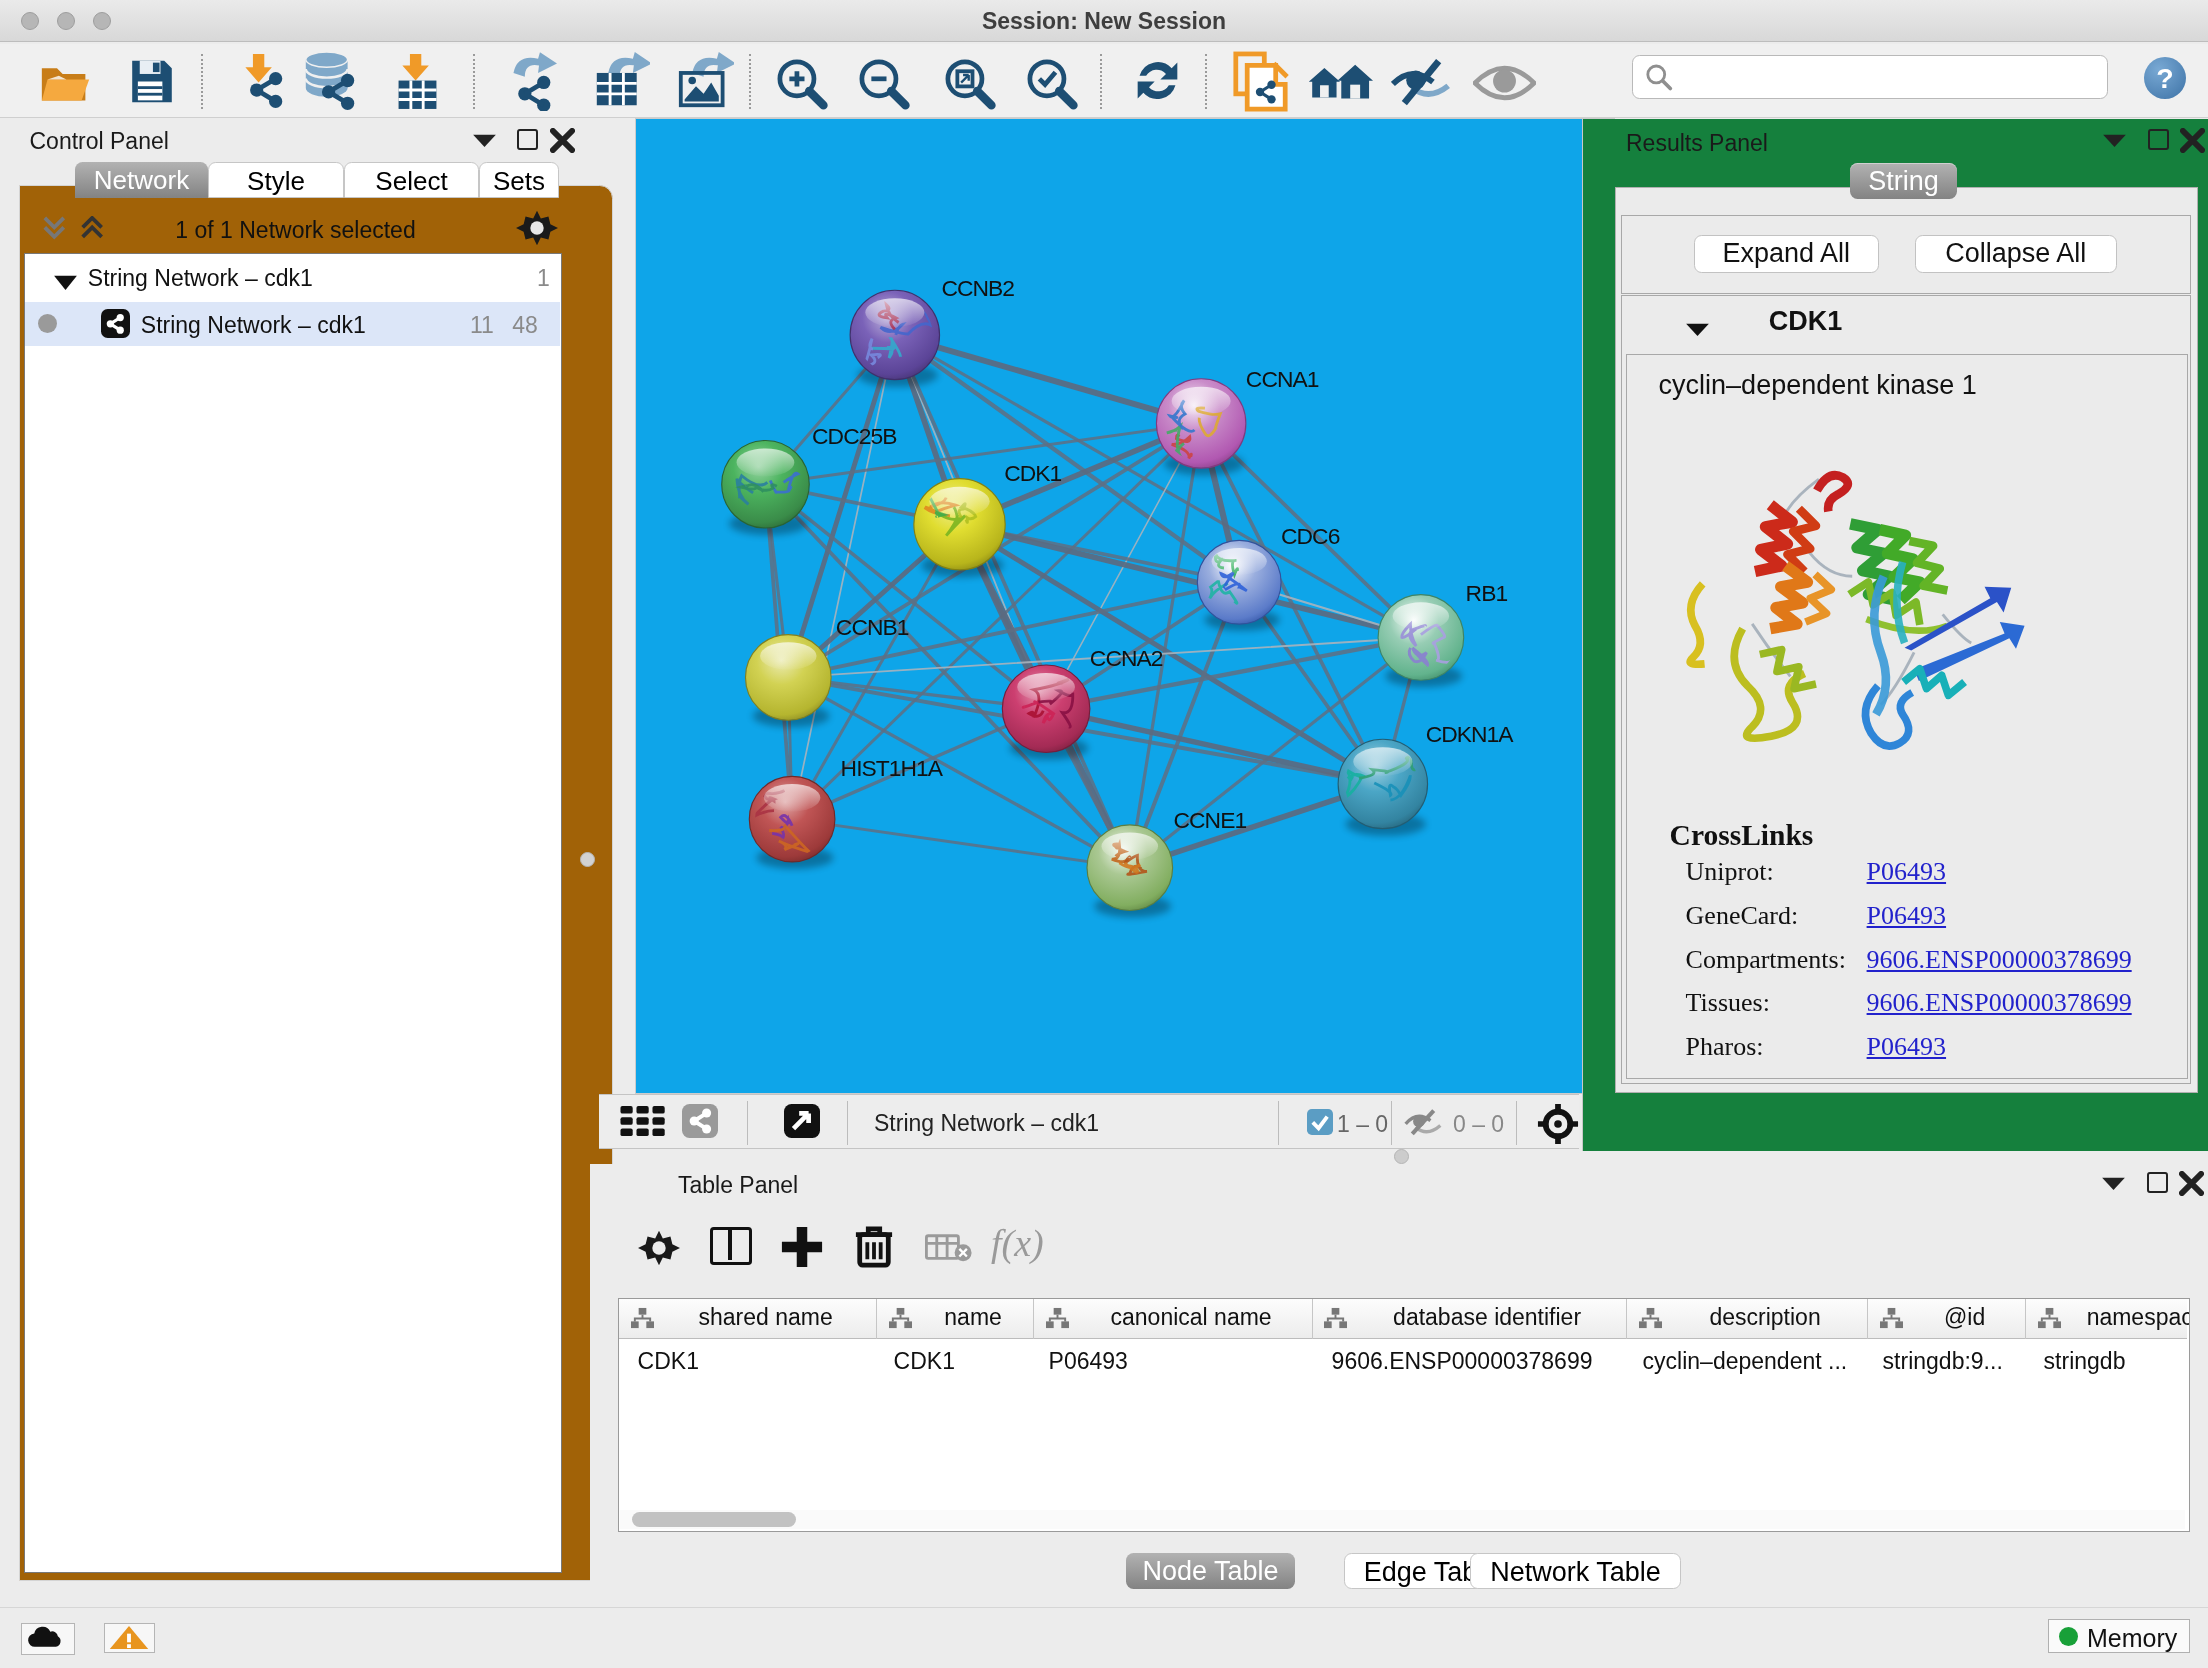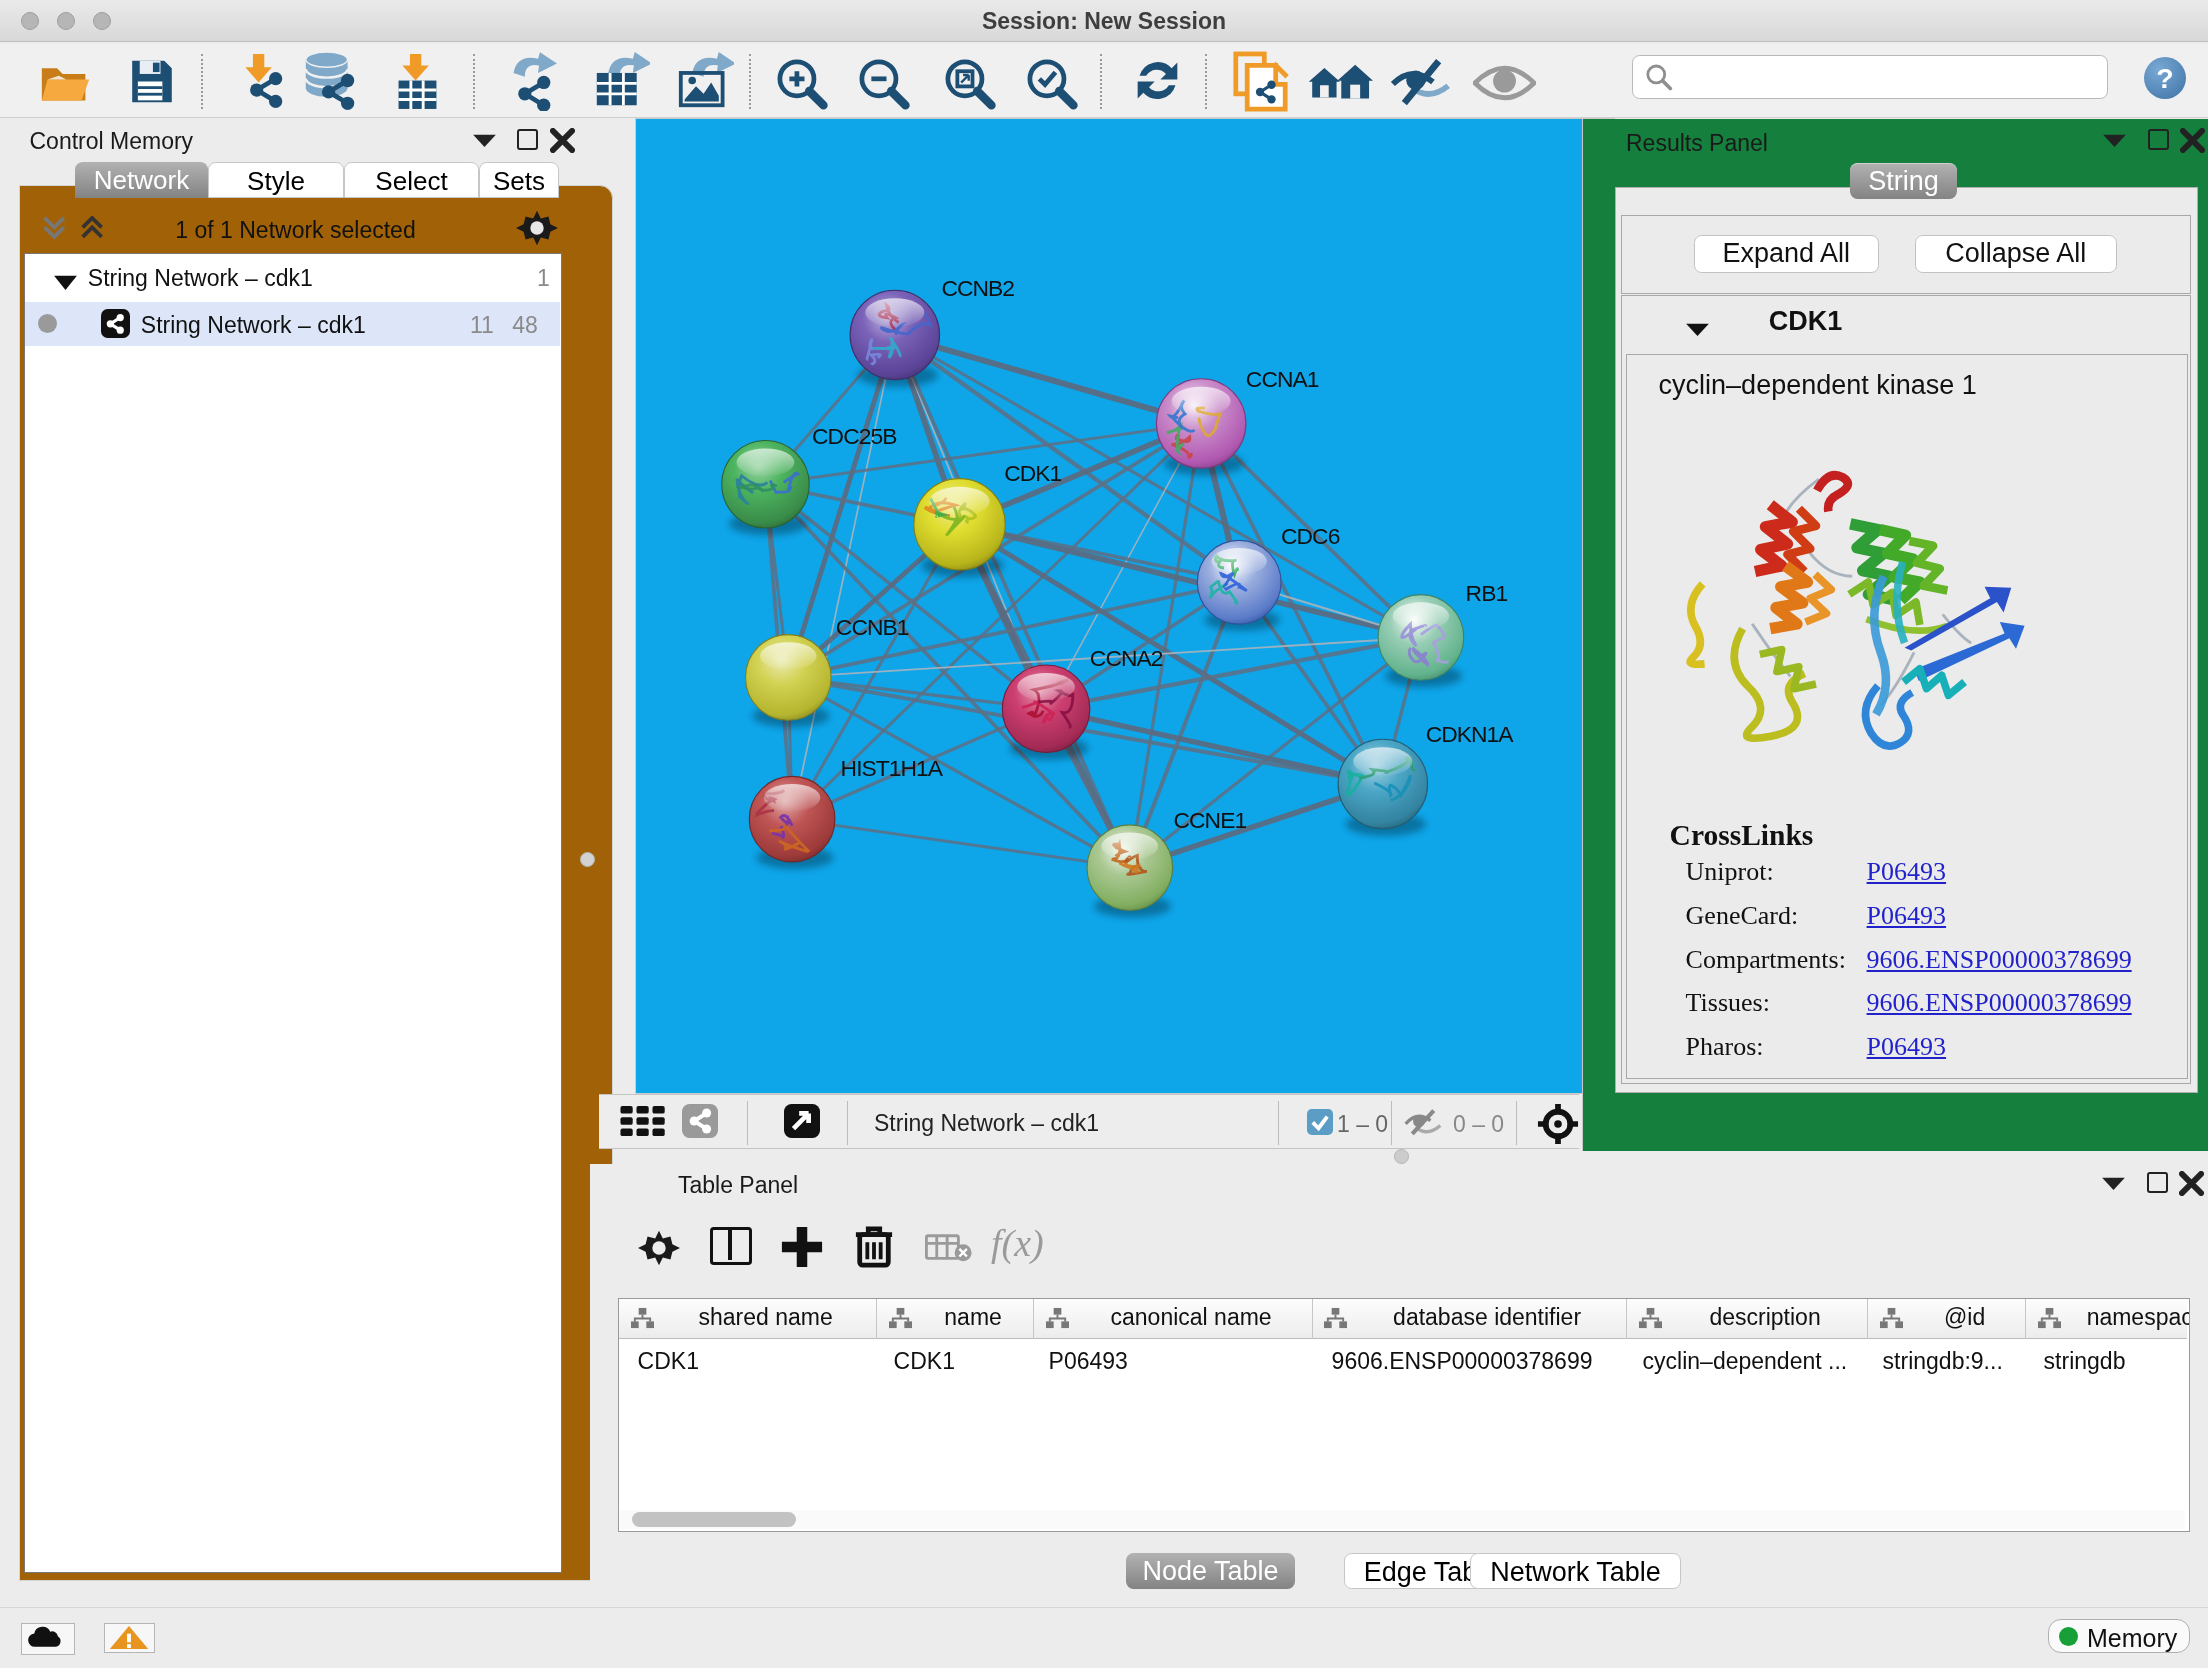--- a/index.html
+++ b/index.html
@@ -149,21 +149,21 @@
       <circle cx="33" cy="21" r="12" fill="#9a9a9a"></circle>
     </svg>
 <div class="abs" style="left:1632px;top:11.4px;width:476px;height:44px;background:#fff;border:1.9px solid #b9b9b9;border-radius:7.6px;"></div>
 <svg class="ic" style="left:1645px;top:19px" width="30" height="28.5" viewBox="0 0 32 30">
       <circle cx="12" cy="12" r="9" fill="none" stroke="#8f8f8f" stroke-width="3"></circle>
       <path d="M19 19 L27 27" stroke="#8f8f8f" stroke-width="4" stroke-linecap="round"></path>
     </svg>
 <div class="abs" style="left:2144px;top:13.3px;width:42px;height:42px;border-radius:50%;background:radial-gradient(circle at 35% 30%,#79a9d4,#3d72a6);color:#fff;font-size:28.5px;font-weight:bold;text-align:center;line-height:42px;">?</div>
 </div>
 <div class="abs" style="left:0;top:119px;width:590px;height:1488px;background:#ececec;">
-<div class="abs" style="left:29.5px;top:8.6px;font-size:23px;color:#1a1a1a;">Control Memory</div>
+<div class="abs" style="left:29.5px;top:8.6px;font-size:23px;color:#1a1a1a;">Control Panel</div>
 <svg class="ic" style="left:472px;top:13.3px" width="25" height="17" viewBox="0 0 26 18">
       <path d="M1 3 L25 3 L13 16 Z" fill="#222"></path>
     </svg>
 <div class="abs" style="left:517px;top:9.5px;width:21px;height:21px;border:2.9px solid #222;border-radius:2.9px;"></div>
 <svg class="ic" style="left:550px;top:8.6px" width="25" height="25" viewBox="0 0 26 26">
       <path d="M3 3 L23 23 M23 3 L3 23" stroke="#222" stroke-width="6" stroke-linecap="round"></path>
     </svg>
 <div class="abs graytab" style="left:75px;top:43px;width:133px;height:36px;z-index:3;border-radius:7.6px 7.6px 0 0;font-size:26px;text-align:center;line-height:36px;">Network</div>
 <div class="abs whitetab" style="left:208px;top:43px;width:136px;height:36px;z-index:3;border-radius:7.6px 7.6px 0 0;font-size:26px;text-align:center;line-height:36px;">Style</div>
 <div class="abs whitetab" style="left:344px;top:43px;width:135px;height:36px;z-index:3;border-radius:7.6px 7.6px 0 0;font-size:26px;text-align:center;line-height:36px;">Select</div>
@@ -746,17 +746,17 @@
 </div>
 <div class="abs" style="left:0;top:1607px;width:2208px;height:61px;background:#ececec;border-top:1.9px solid #d6d6d6;">
 <div class="abs" style="left:21px;top:15px;width:54px;height:32px;background:#f7f7f7;border:1.9px solid #b5b5b5;"><svg width="50" height="28.5" viewBox="0 0 53 30">
         <path d="M14 24 a7 7 0 0 1 -1 -14 a9 9 0 0 1 17 -2 a6 6 0 0 1 8 5 a6 6 0 0 1 -2 11 Z" fill="#111"></path>
       </svg></div>
 <div class="abs" style="left:104px;top:15px;width:51px;height:30px;background:#f7f7f7;border:1.9px solid #b5b5b5;"><svg width="48" height="27" viewBox="0 0 50 28">
         <path d="M25 2 L45 26 L5 26 Z" fill="#e8951f"></path>
         <rect x="23" y="10" width="4" height="9" fill="#fff"></rect>
         <rect x="23" y="21" width="4" height="4" fill="#fff"></rect>
       </svg></div>
-<div class="abs" style="left:2048px;top:11.4px;width:142px;height:34px;background:#fafafa;border:1.9px solid #b0b0b0;border-radius:13px;">
+<div class="abs" style="left:2048px;top:11.4px;width:142px;height:34px;background:#fafafa;border:1.9px solid #b0b0b0;border-radius:0;">
       <div class="abs" style="left:9.5px;top:6.7px;width:19px;height:19px;border-radius:50%;background:#18a038;"></div>
       <div class="abs" style="left:38px;top:3.8px;font-size:25px;color:#111;">Memory</div>
     </div>
 </div>
 
 </body></html>

